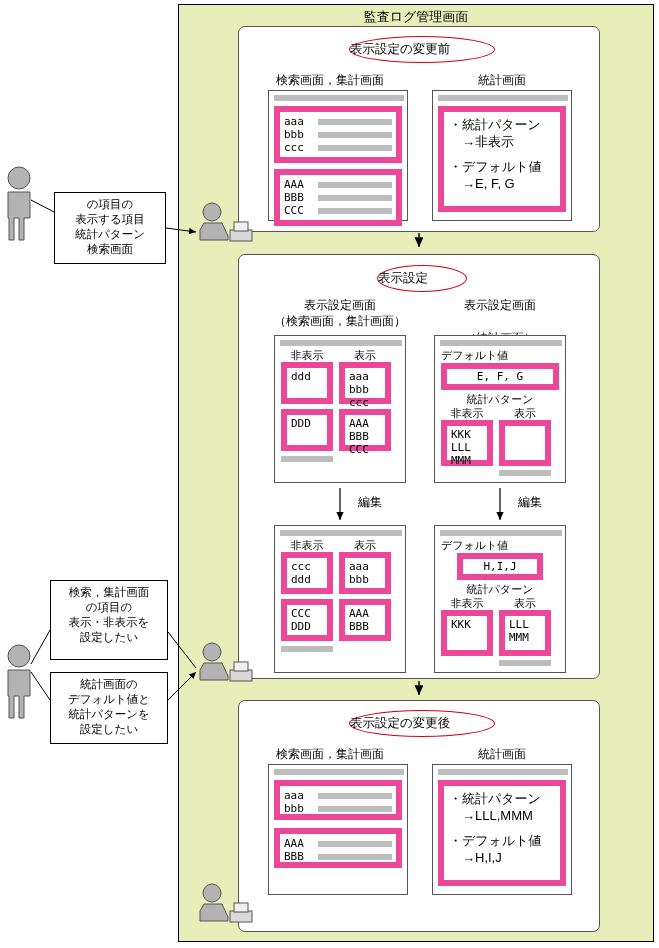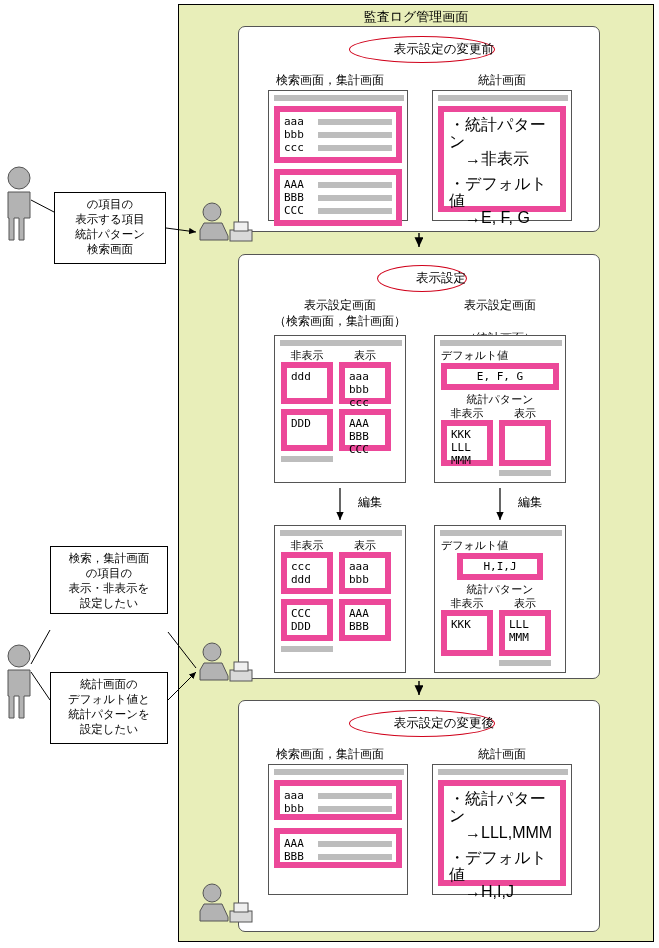--- a/index.html
+++ b/index.html
@@ -42,21 +42,21 @@
   }
   #panel-before { left: 238px; top: 26px;  width: 362px; height: 206px; }
   #panel-setting{ left: 238px; top: 254px; width: 362px; height: 425px; }
   #panel-after  { left: 238px; top: 700px; width: 362px; height: 232px; }
 
   
   .ellipse-label {
     border: 1.5px solid #d0021b;
     border-radius: 50%;
     background: #fff;
-    text-align: right;
+    text-align: left;
     font-size: 12.5px;
     box-sizing: border-box;
     padding-top: 4px;
   }
   #label-before  { left: 349px; top: 36px;  width: 146px; height: 27px; }
   #label-setting { left: 377px; top: 265px; width: 90px;  height: 27px; }
   #label-after   { left: 349px; top: 710px; width: 146px; height: 27px; }
 
   .caption { font-size: 12px; text-align: center; }
 
@@ -81,21 +81,21 @@
     line-height: 13px;
   }
   .row {
     display: flex;
     align-items: center;
     gap: 4px;
   }
 
   
   .bullets {
-    font-size: 16px;
+    font-size: 13px;
     line-height: 17px;
   }
 
   
   .callout {
     border: 1px solid #000;
     background: #fff;
     box-sizing: border-box;
     text-align: center;
     font-size: 11.5px;
@@ -328,21 +328,21 @@
   </div>
 </div>
 
 <div class="abs callout" style="left:54px; top:192px; width:112px; height:72px;">
   <div>の項目の</div>
   <div>表示する項目</div>
   <div>統計パターン</div>
   <div>検索画面</div>
 </div>
 
-<div class="abs callout" style="left:50px; top:546px; width:118px; height:68px;">
+<div class="abs callout" style="left:50px; top:580px; width:118px; height:80px;">
   <div>検索，集計画面</div>
   <div>の項目の</div>
   <div>表示・非表示を</div>
   <div>設定したい</div>
 </div>
 
 <div class="abs callout" style="left:50px; top:672px; width:118px; height:72px;">
   <div>統計画面の</div>
   <div>デフォルト値と</div>
   <div>統計パターンを</div>

